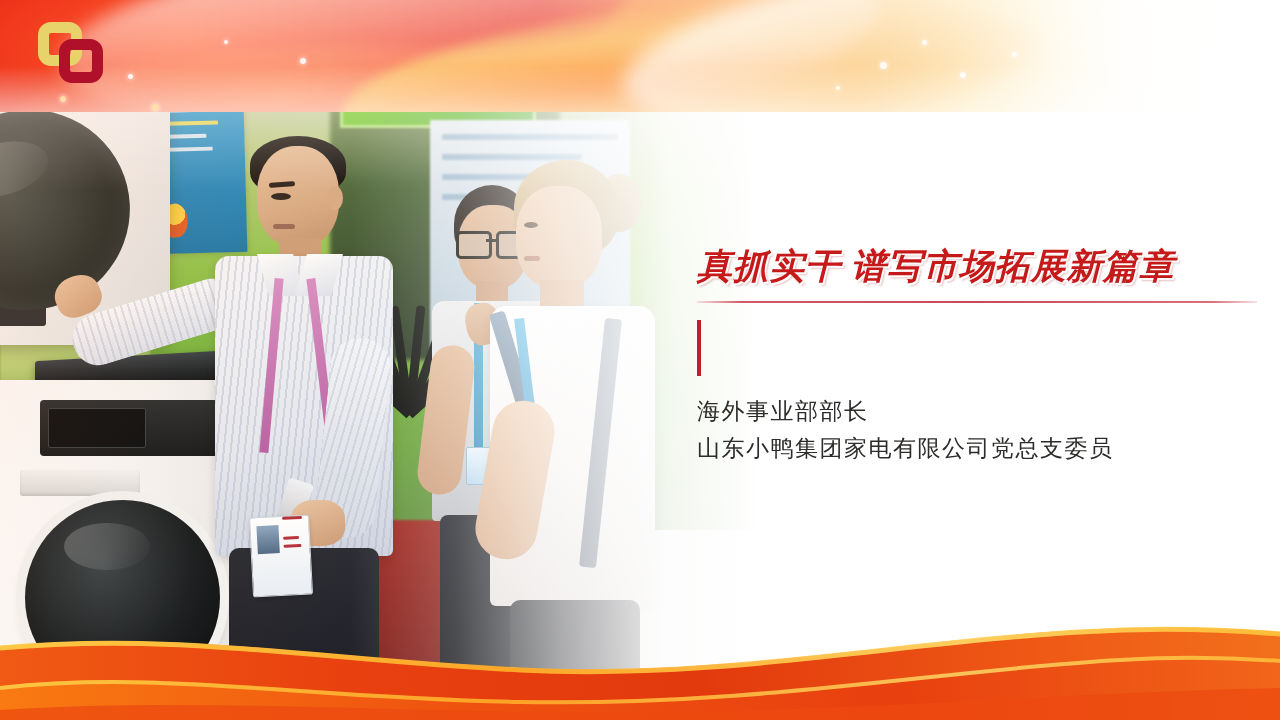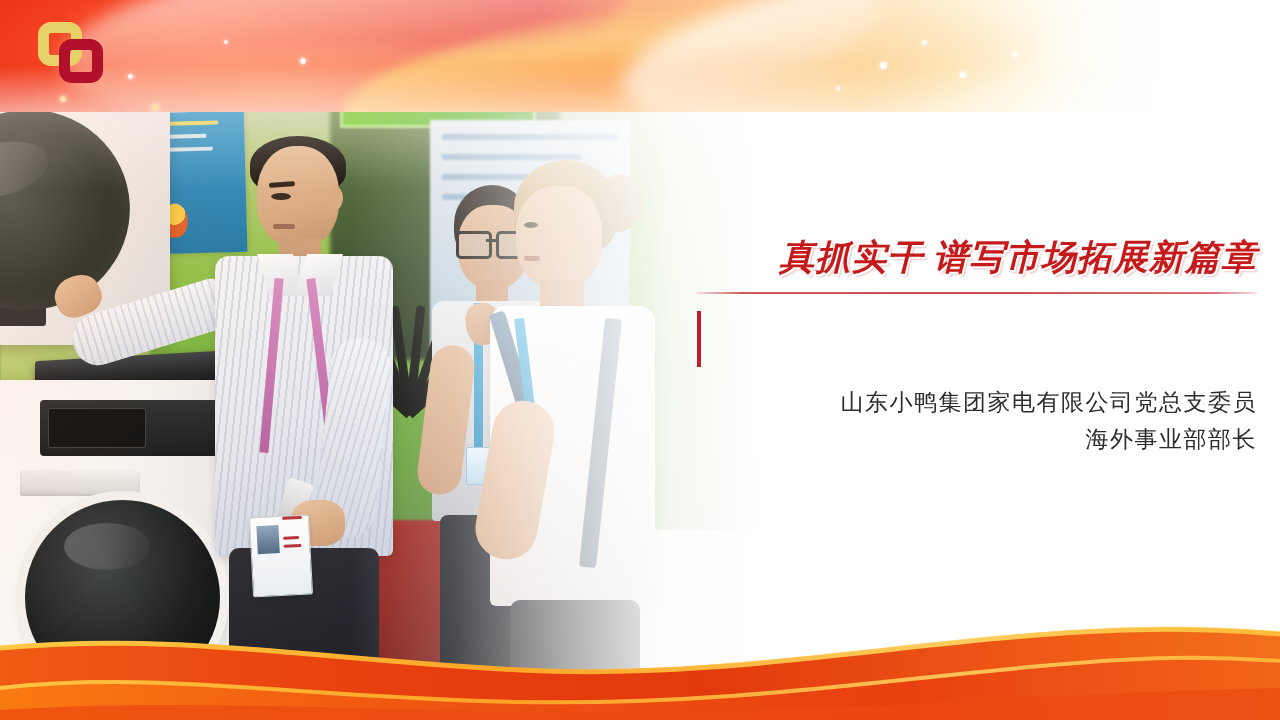--- a/index.html
+++ b/index.html
@@ -647,23 +647,22 @@
   }
   .logo .sq-red {
     left: 21px; top: 17px;
     border: 11px solid #b0102a;
     background: transparent;
   }
 
   
   .text-panel {
     position: absolute;
-    left: 697px; top: 236px;
+    left: 697px; top: 245px;
     width: 560px;
-    text-align: right;
   }
   .headline {
     font-family: "Liberation Serif", "DejaVu Serif", serif;
     font-size: 35px;
     font-weight: bold;
     font-style: italic;
     letter-spacing: 1px;
     color: #c61a1a;
     white-space: nowrap;
     text-shadow:
@@ -902,19 +901,19 @@
 
     <div class="headline">真抓实干 谱写市场拓展新篇章</div>
 
     <div class="divider"></div>
 
     <div class="name-row">
       <div class="name-bar"></div>
     </div>
 
     <div class="sub-lines">
+      <div class="sub-line">海外事业部部长</div>
       <div class="sub-line">山东小鸭集团家电有限公司党总支委员</div>
-      <div class="sub-line">海外事业部部长</div>
     </div>
 
   </div>
 
 </div>
 
 </body></html>

